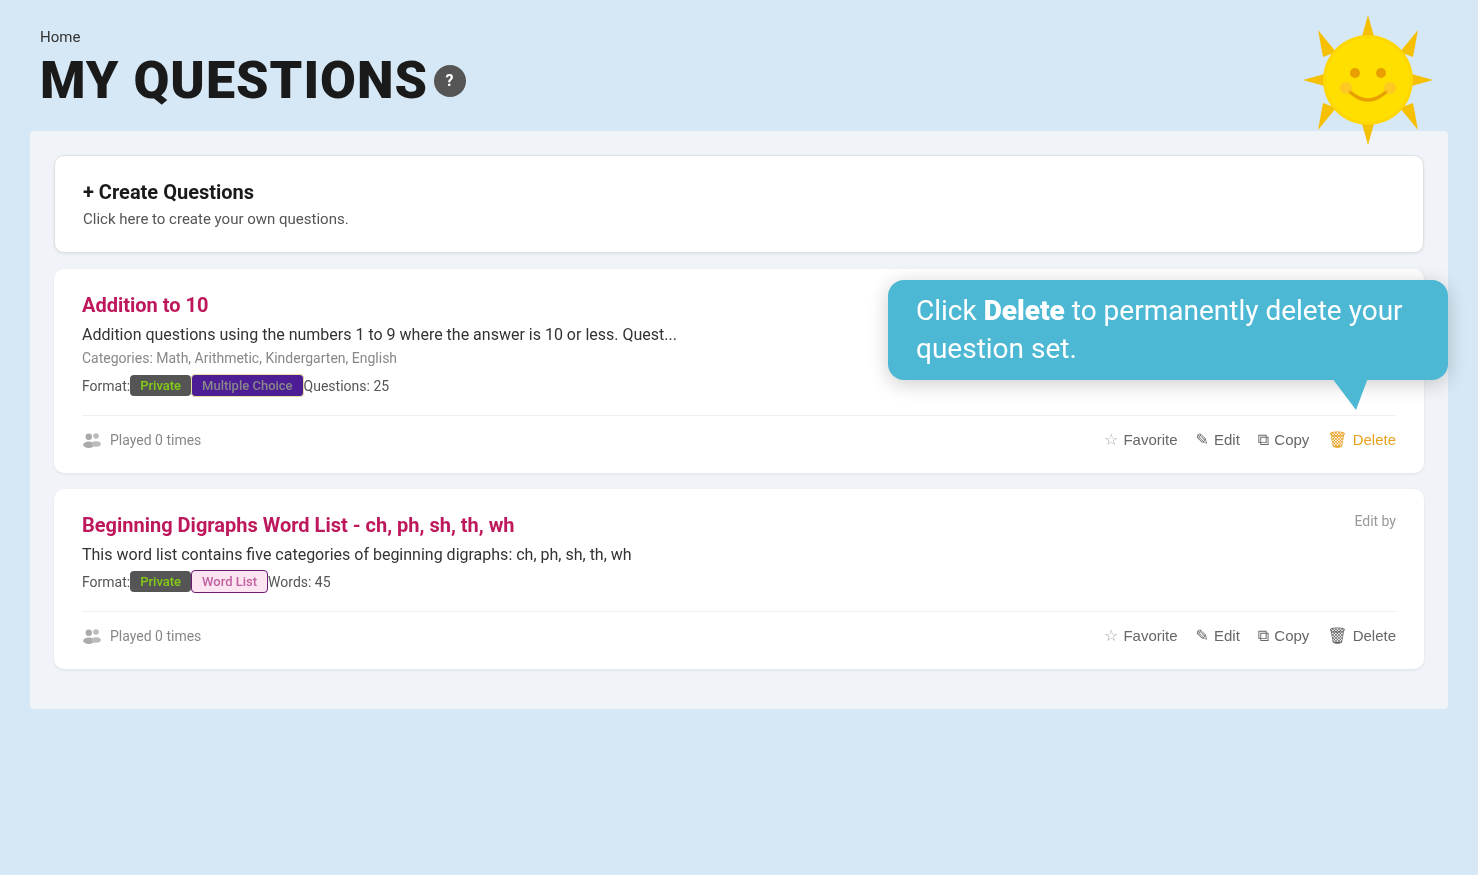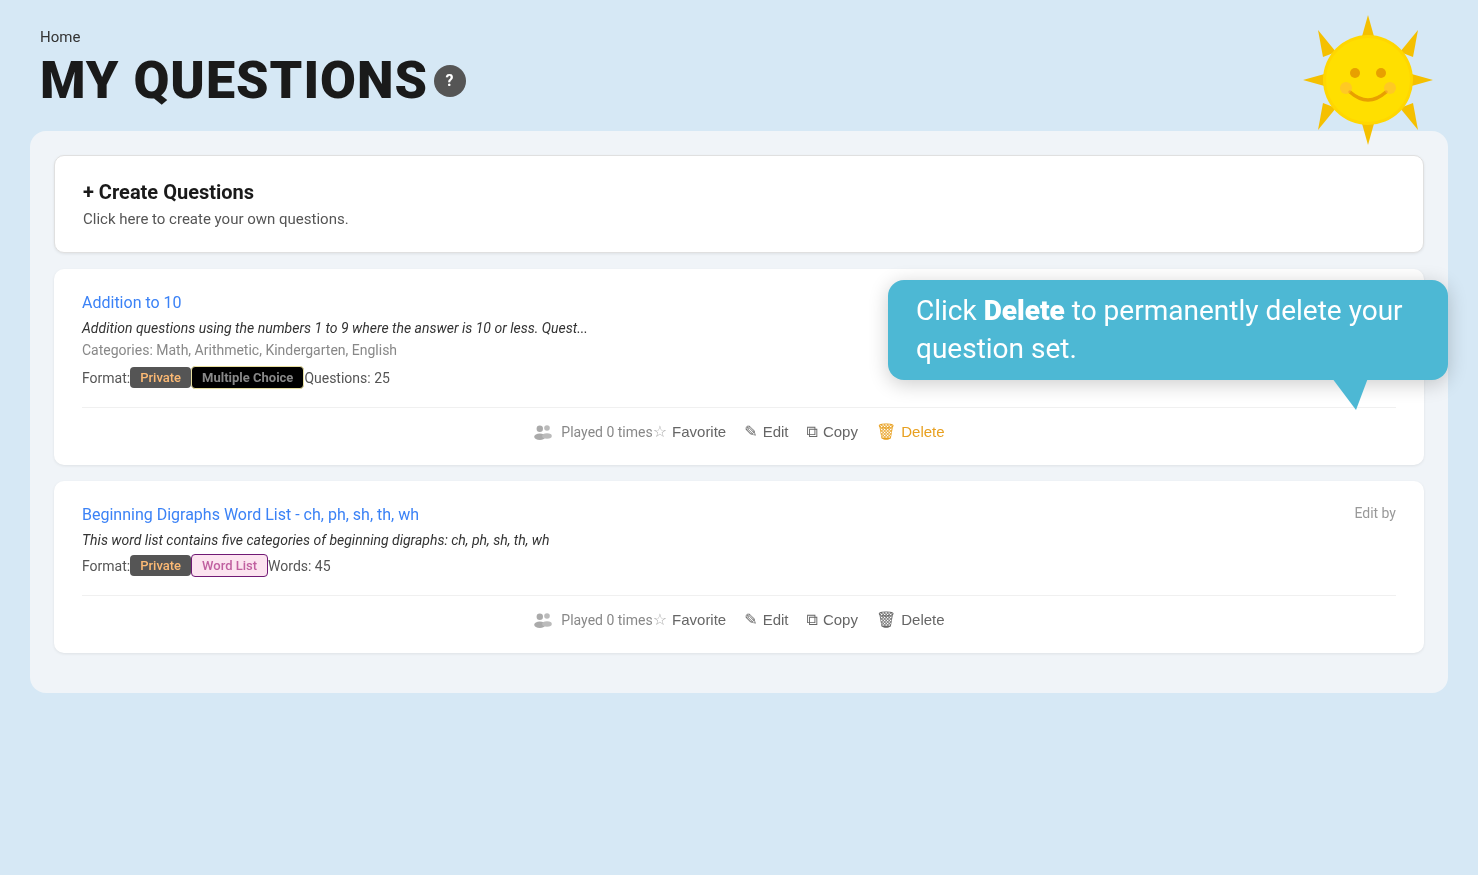--- a/index.html
+++ b/index.html
@@ -50,21 +50,21 @@
       position: absolute;
       top: 10px;
       right: 40px;
       width: 140px;
       height: 140px;
     }
 
     .main-container {
       margin: 0 30px;
       background: #f0f4f8;
-      border-radius: 16px;
+      border-radius: 4px;
       padding: 24px;
     }
 
     .card {
       background: white;
       border-radius: 10px;
       padding: 24px 28px;
       margin-bottom: 16px;
       box-shadow: 0 1px 3px rgba(0,0,0,0.08);
       position: relative;
@@ -80,31 +80,30 @@
       color: #1a1a1a;
       margin-bottom: 6px;
     }
 
     .create-desc {
       font-size: 15px;
       color: #555;
     }
 
     .question-title {
+      font-size: 20px;
+      font-weight: 700;
+      color: #be185d;
+      margin-bottom: 8px;
+    }
+
+    .question-desc {
       font-size: 16px;
-      font-weight: 400;
-      color: #3b82f6;
-      margin-bottom: 8px;
-    }
-
-    .question-desc {
-      font-size: 14px;
       color: #333;
       margin-bottom: 6px;
-      font-style: italic;
     }
 
     .categories {
       font-size: 14px;
       color: #888;
       margin-bottom: 8px;
     }
 
     .format-row {
       display: flex;
@@ -116,40 +115,39 @@
 
     .badge {
       padding: 3px 10px;
       border-radius: 4px;
       font-size: 13px;
       font-weight: 500;
     }
 
     .badge-private {
       background: #555;
-      color: #fdba74;
+      color: #84cc16;
     }
 
     .badge-multiple-choice {
-      background: #000000;
+      background: #4c1d95;
       color: #888;
       border: 1px solid #e8e0a0;
-      font-weight: bold;
     }
 
     .badge-word-list {
       background: #fce4f0;
       color: #c060a0;
       border: 1px solid #701a75;
     }
 
     .card-footer {
       display: flex;
       align-items: center;
-      justify-content: center;
+      justify-content: space-between;
       margin-top: 18px;
       padding-top: 14px;
       border-top: 1px solid #f0f0f0;
     }
 
     .played-times {
       display: flex;
       align-items: center;
       gap: 8px;
       font-size: 14px;

